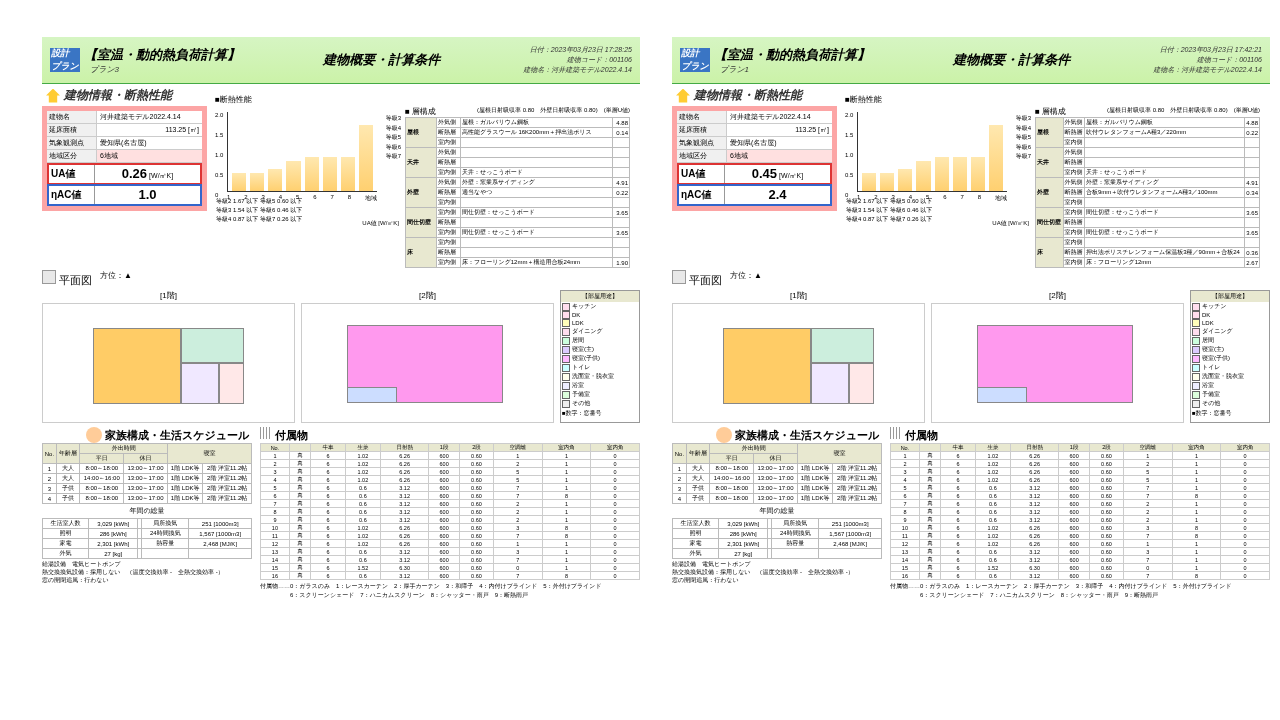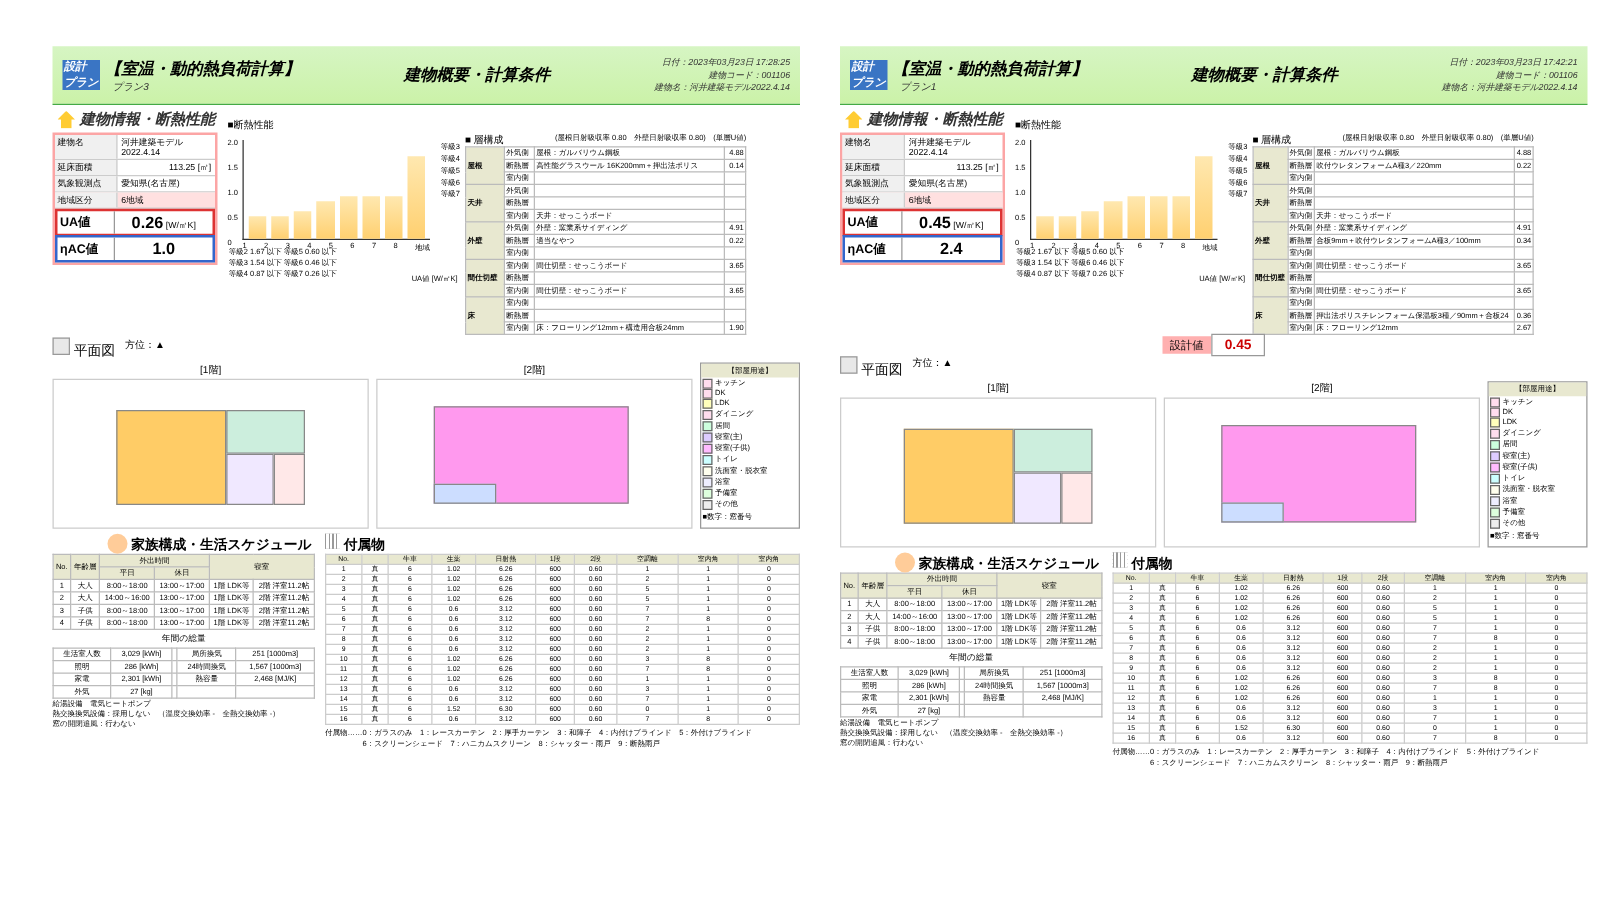--- a/index.html
+++ b/index.html
@@ -12,21 +12,21 @@
 .glabel.r{left:672px;top:37px;}
 .header{display:flex;align-items:center;background:linear-gradient(#d6f5c3,#cbf2a8);border-bottom:1px solid #4a4;padding:8px;position:relative;font-style:italic;}
 .logo{width:30px;height:24px;background:#3a75c4;color:#fff;font-size:9px;font-weight:bold;display:flex;flex-direction:column;align-items:center;justify-content:center;margin-right:4px;}
 .h-title{font-size:13px;font-weight:bold;}
 .subplan{font-size:8px;margin-left:6px;color:#333;}
 .h-main{flex:1;text-align:center;font-size:13px;font-weight:bold;}
 .h-right{text-align:right;font-size:7px;color:#333;}
 .sec-title{font-size:12px;font-weight:bold;color:#333;padding:3px 0 2px 4px;display:flex;align-items:center;font-style:italic;}
 .sec-title::before{content:"";width:14px;height:14px;background:#ffcc33;display:inline-block;margin-right:4px;clip-path:polygon(50% 0,100% 50%,80% 50%,80% 100%,20% 100%,20% 50%,0 50%);}
 .info-row{display:flex;align-items:flex-start;gap:4px;}
-.bldg-box{width:132px;border:2px solid #fca5a5;}
+.bldg-box{width:165px;border:5px solid #fca5a5;}
 .brow{display:flex;border-bottom:1px solid #ccc;}
 .bk{width:50px;background:#f0f0f0;padding:1px 2px;border-right:1px solid #ccc;font-size:7px;}
 .bv{flex:1;text-align:right;padding:1px 3px;font-size:7px;}
 .ua-box{border:2px solid #d33;display:flex;}
 .ac-box{border:2px solid #36c;display:flex;margin-top:-1px;}
 .uak{width:46px;padding:2px;font-size:10px;font-weight:bold;border-right:1px solid #999;}
 .uav{flex:1;text-align:center;font-size:13px;font-weight:bold;padding:1px;}
 .uau{font-size:7px;font-weight:normal;margin-left:2px;}
 .chart-box{width:190px;position:relative;height:118px;}
 .chart-title{position:absolute;top:-12px;left:4px;font-size:8px;}
@@ -771,21 +771,20 @@
             </tr>
             <tr>
               <td>室内側</td>
               <td>床：フローリング12mm</td>
               <td align="right">2.67</td>
             </tr>
           </tbody>
         </table>
     </div>
   </div>
-  <div style="text-align:center;margin-top:2px"><span class="des-k">設計値</span><span class="des-v">0.45</span></div>
 
   <div class="plan-sec">
       <span class="plan-title">平面図</span>
       <span class="dirlbl">方位：▲</span>
     </div>
   <div class="plan-body">
     <div class="plancol">
         <div class="plan-hdr">[1階]</div>
         <div class="plan-img">
       <div class="room" style="left:20%;top:20%;width:35%;height:65%;background:#ffcc66"></div>

